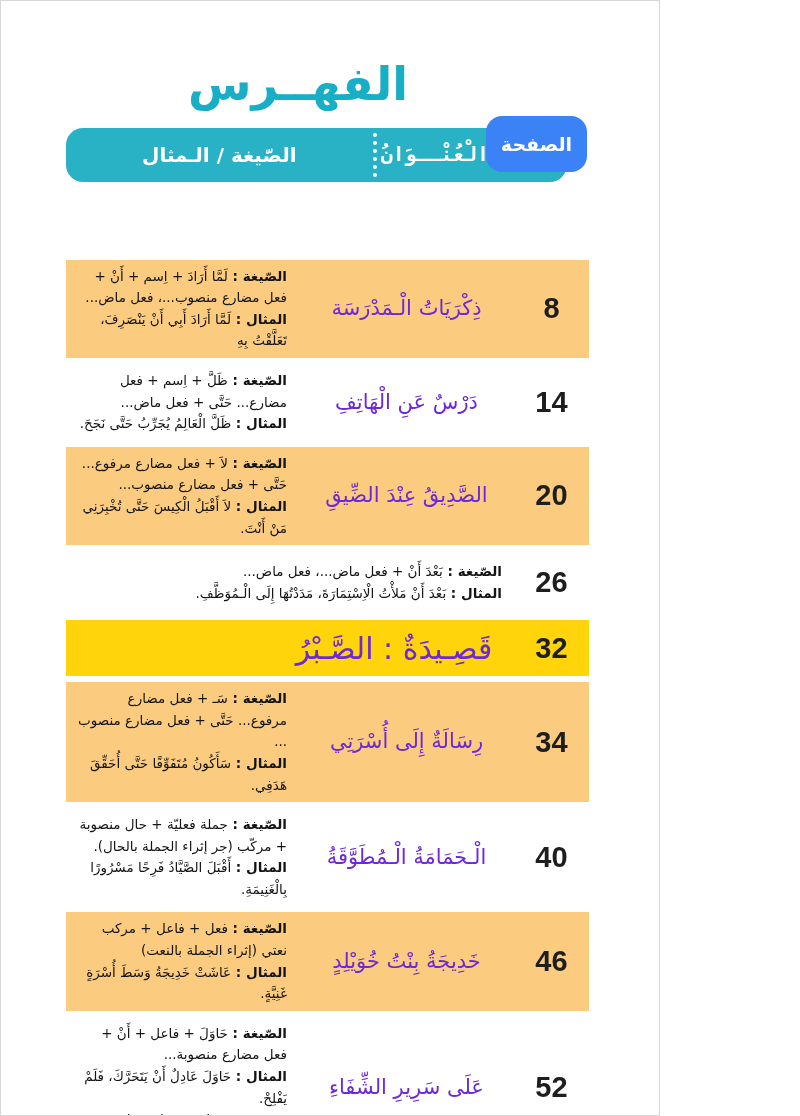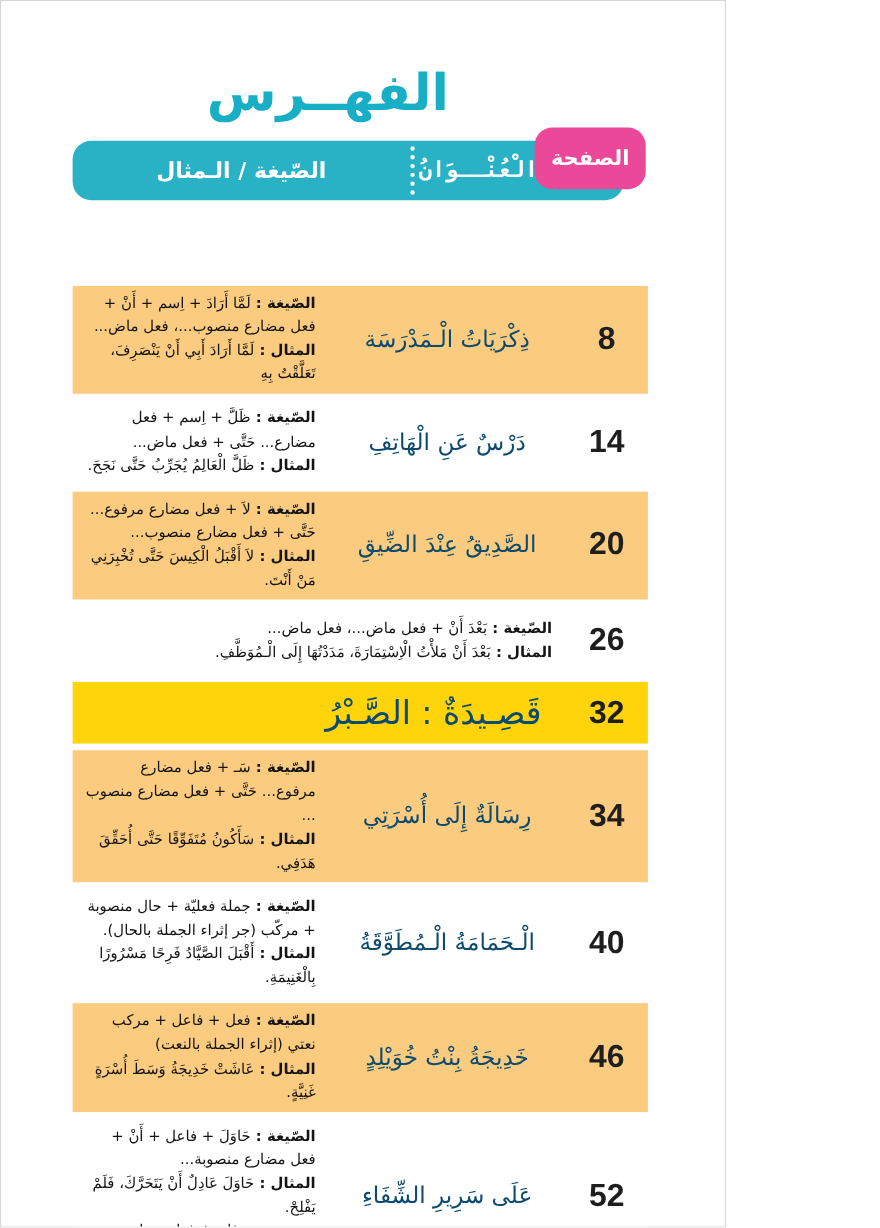--- a/index.html
+++ b/index.html
@@ -54,21 +54,21 @@
     width: 0;
     border-left: 4px dotted #ffffff;
     margin: 5px 0;
   }
   .page-badge {
     position: absolute;
     top: -12px;
     right: -20px;
     width: 101px;
     height: 56px;
-    background: #ec4899;
+    background: #3b82f6;
     border-radius: 16px;
     display: flex;
     align-items: center;
     justify-content: center;
     color: #ffffff;
     font-weight: bold;
     font-size: 19px;
     z-index: 2;
   }
 
@@ -98,21 +98,21 @@
     font-family: "Liberation Sans", sans-serif;
     font-weight: bold;
     font-size: 29px;
     color: #1e1e1e;
   }
   .cell-title {
     width: 215px;
     flex: 0 0 215px;
     text-align: center;
     font-size: 21px;
-    color: #0c4a6e;
+    color: #6d28d9;
     line-height: 1.5;
   }
   .row.poem .cell-title { font-size: 30px; flex-basis: 240px; }
   .cell-sigha {
     flex: 1;
     padding: 6px 12px;
     text-align: right;
     font-size: 13.5px;
     color: #141414;
     line-height: 1.6;

